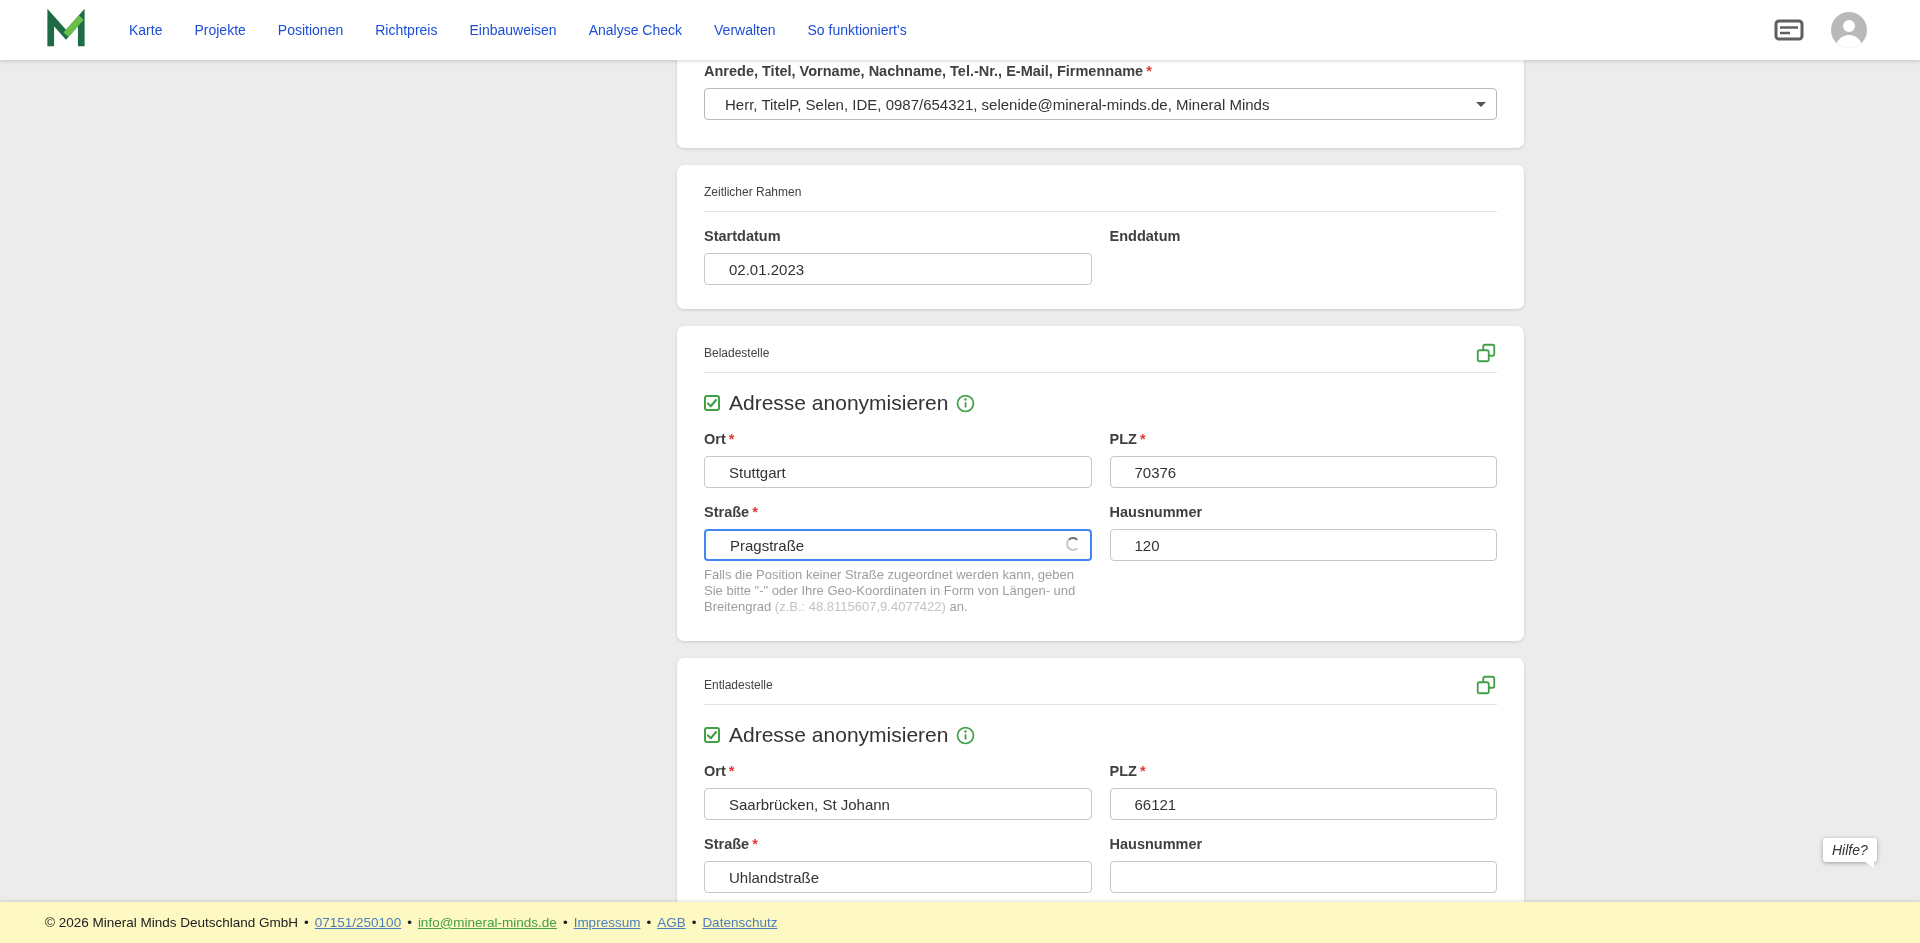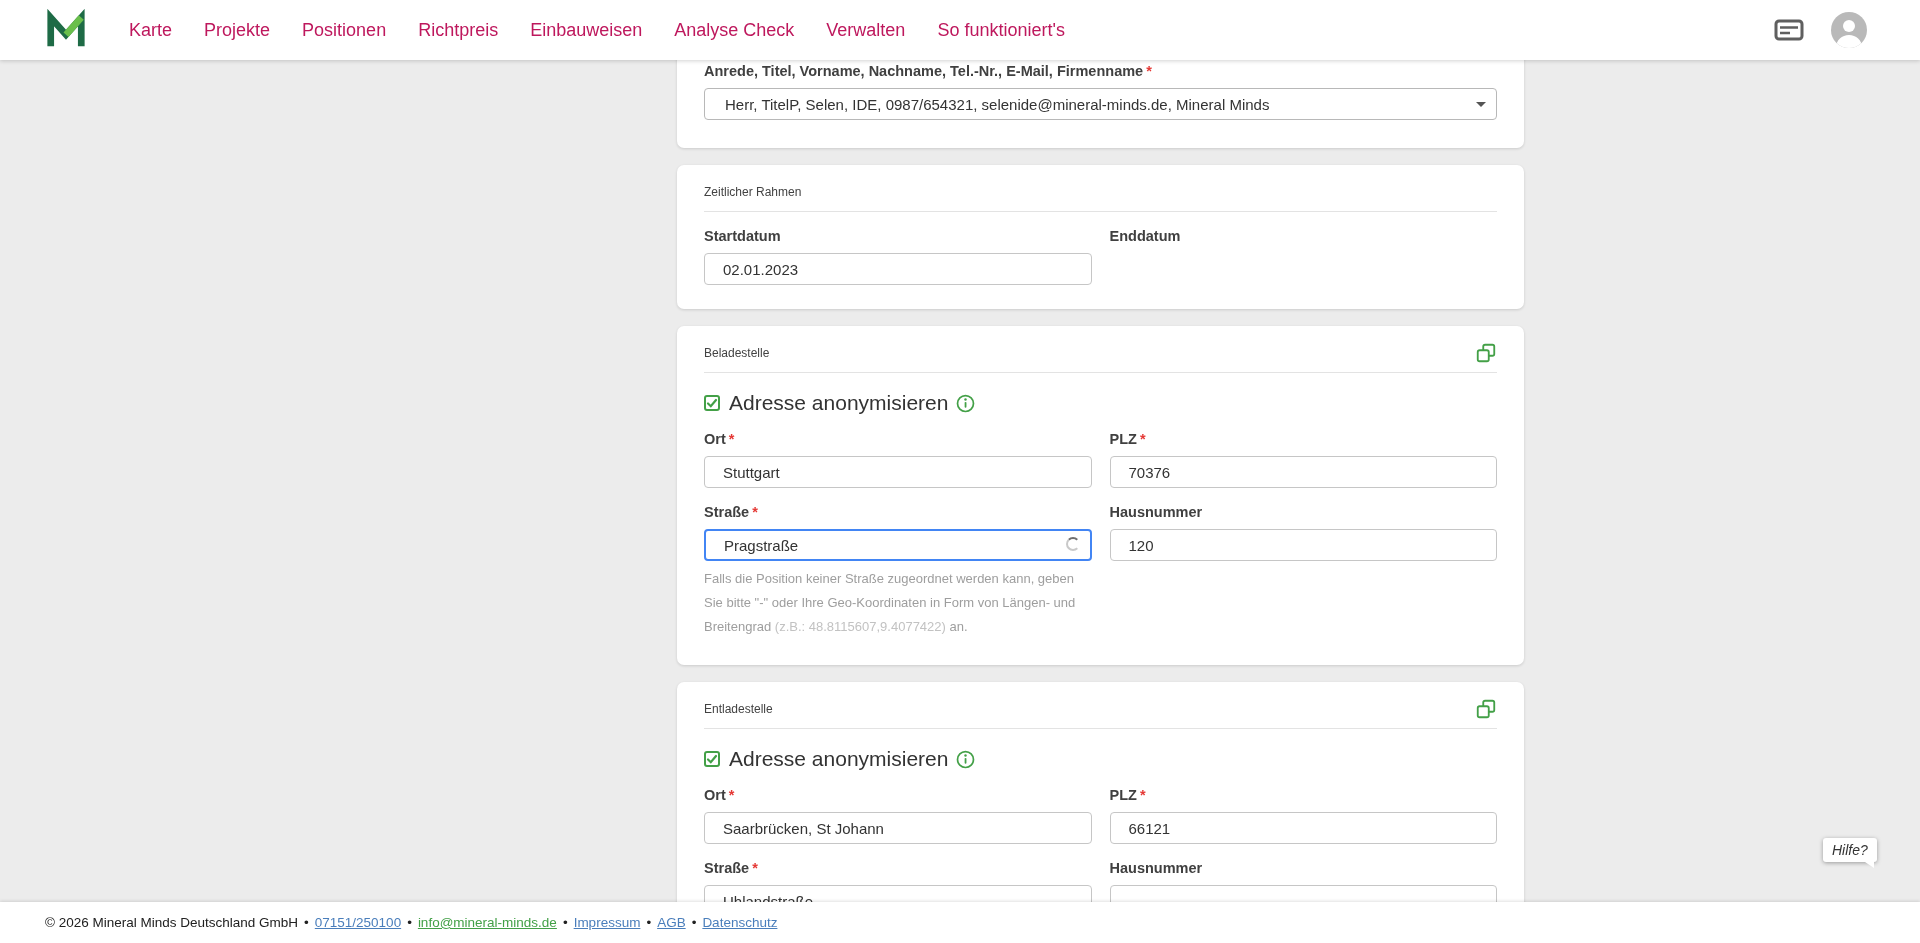--- a/index.html
+++ b/index.html
@@ -17,21 +17,21 @@
   .navbar {
     position: absolute; top: 0; left: 0; right: 0; height: 60px;
     background: #fff; z-index: 30;
     display: flex; align-items: center;
     padding: 0 53px 0 45px;
     box-shadow: 0 1px 4px rgba(0,0,0,.18);
   }
   .logo { display: flex; align-items: center; cursor: pointer; }
   .nav-items { display: flex; margin-left: 26px; }
   .nav-item {
-    padding: 0 16px; font-size: 18px; color: #be185d;
+    padding: 0 16px; font-size: 14px; color: #1d4ed8;
     text-decoration: none; cursor: pointer; white-space: nowrap;
   }
   .nav-right { margin-left: auto; display: flex; align-items: center; gap: 27px; }
   .icon-btn { cursor: pointer; display: flex; align-items: center; }
 
   
   .content { position: absolute; left: 677px; top: 20px; width: 847px; z-index: 1; }
   .card {
     background: #fff; border-radius: 7px;
     box-shadow: 0 1px 3px rgba(0,0,0,.14);
@@ -53,34 +53,34 @@
   }
   .check-label { margin-left: 9px; font-size: 21px; color: #333; }
   .info-icon { margin-left: 8px; display: inline-flex; cursor: pointer; }
 
   .row { display: grid; grid-template-columns: 1fr 1fr; column-gap: 18px; margin-top: 16px; align-items: start; }
   .field-label { font-size: 14.5px; font-weight: bold; color: #404040; margin-bottom: 7px; height: 18px; }
   .req { color: #e53935; margin-left: 3px; }
   input.text {
     width: 100%; height: 32px;
     border: 1px solid #c6c6c6; border-radius: 4px;
-    padding: 0 18px; font-size: 15px; color: #333;
+    padding: 0 24px; font-size: 15px; color: #333;
     font-family: inherit; background: #fff; outline: none;
   }
   input.text.focused { border: 2px solid #4285f4; }
   .input-wrap { position: relative; border-radius: 13px; }
   .spinner {
     position: absolute; right: 12px; top: 50%; margin-top: -8px;
     width: 14px; height: 14px; border-radius: 50%;
     border: 2px solid #c9c9c9; border-top-color: #6f6f6f; border-right-color: transparent;
     animation: spin 1s linear infinite;
   }
   @keyframes spin { to { transform: rotate(360deg); } }
 
-  .helper { margin-top: 6px; max-width: 392px; font-size: 13px; line-height: 24px; color: #9e9e9e; }
+  .helper { margin-top: 6px; max-width: 392px; font-size: 13px; line-height: 16px; color: #9e9e9e; }
   .helper .lighter { color: #c2c2c2; }
 
   .select {
     position: relative; height: 32px;
     border: 1px solid #b8b8b8; border-radius: 4px; background: #fff;
     display: flex; align-items: center;
     padding: 0 32px 0 20px; font-size: 15px; color: #333; cursor: pointer;
     white-space: nowrap; overflow: hidden;
   }
   .caret {
@@ -99,21 +99,21 @@
     font-style: italic;
   }
   .help-btn::after {
     content: ""; position: absolute; right: 3px; bottom: -6px;
     border-left: 9px solid transparent; border-top: 6px solid #fff;
   }
 
   
   .footer {
     position: absolute; left: 0; right: 0; bottom: 0; height: 41px;
-    background: #ffffff; z-index: 40;
+    background: #fef9c3; z-index: 40;
     display: flex; align-items: center; justify-content: space-between;
     padding: 0 43px 0 45px;
     font-size: 13.5px; color: #212121;
     box-shadow: 0 -1px 3px rgba(0,0,0,.12);
   }
   .footer a { text-decoration: underline; cursor: pointer; }
   .link-blue { color: #4a7ebb; }
   .link-green { color: #43a047; }
   .sep { margin: 0 6px; }
   .footer-right .bold { font-weight: bold; }

